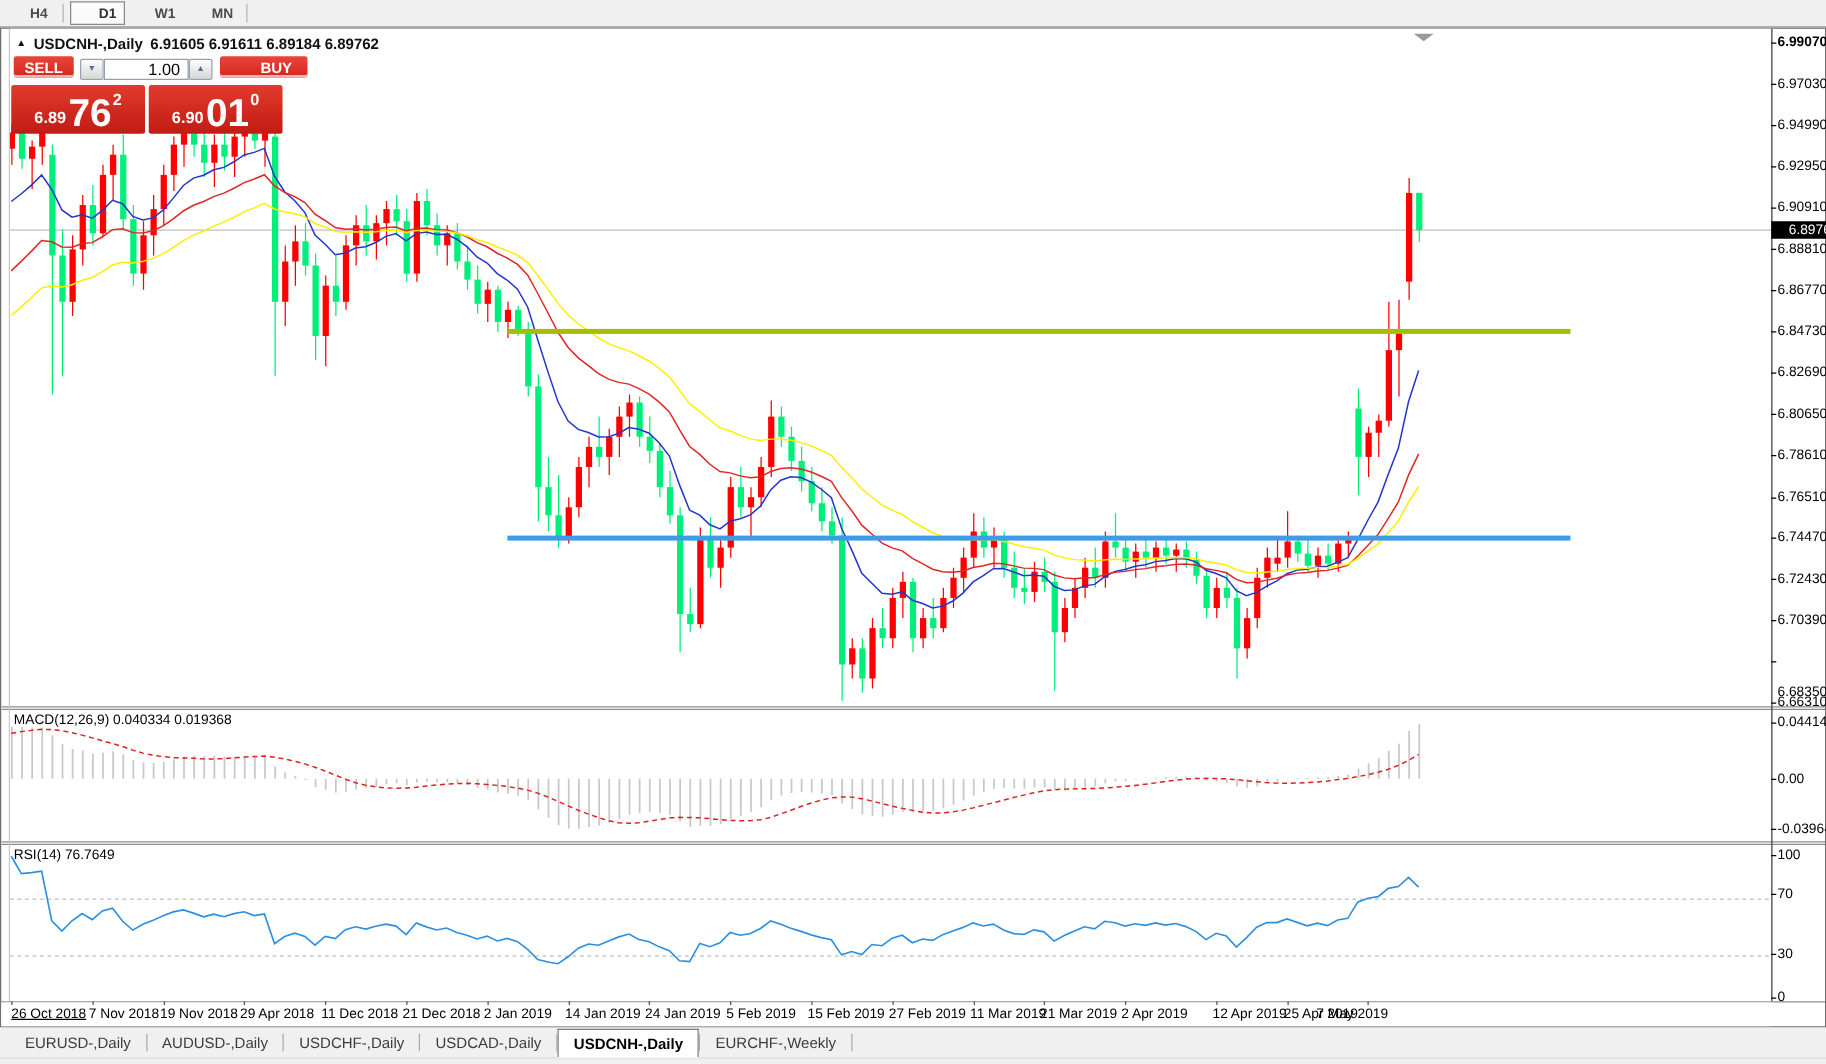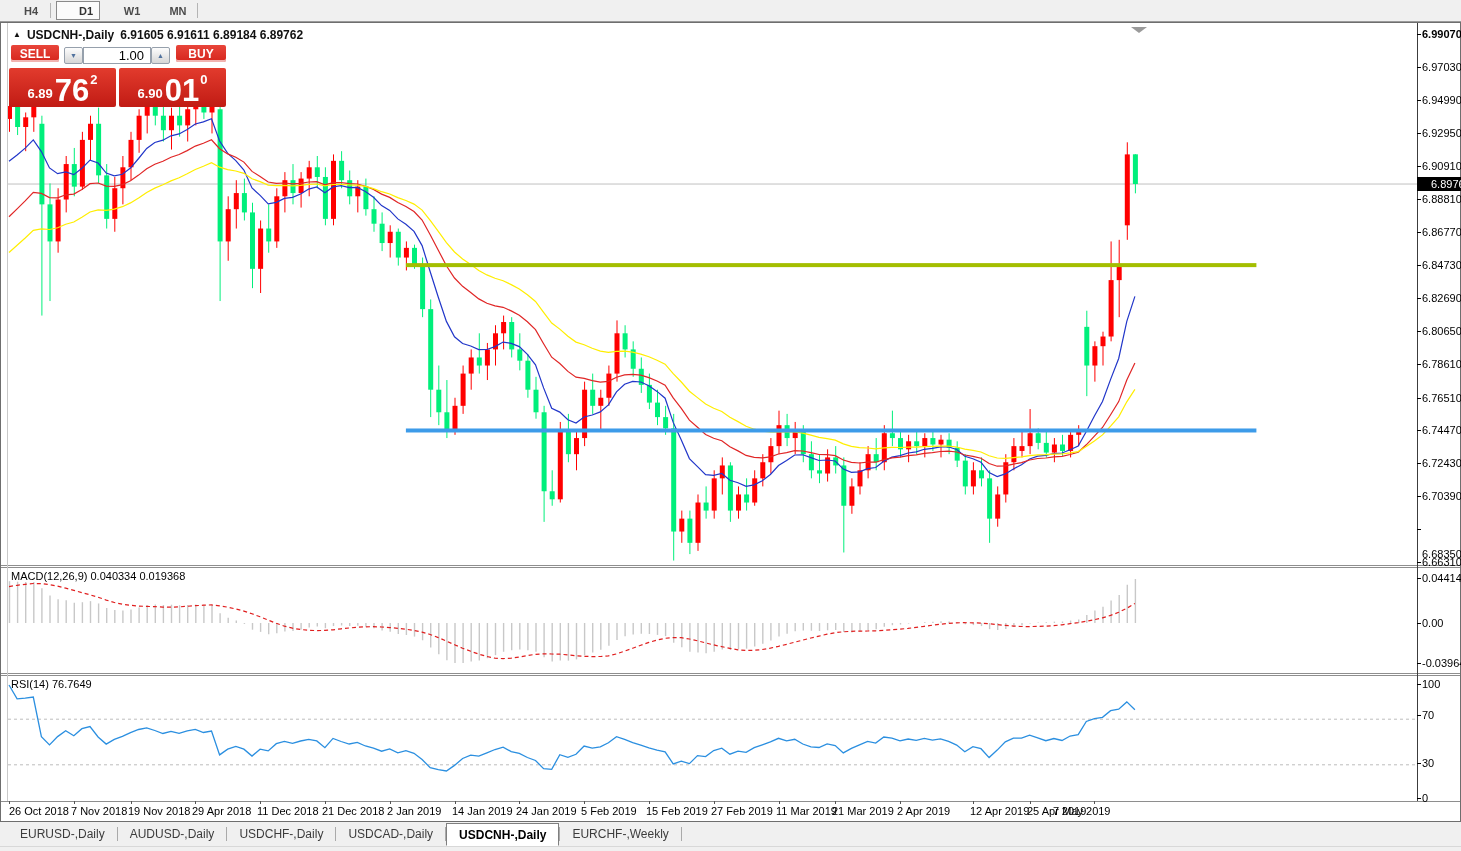--- a/index.html
+++ b/index.html
@@ -566,40 +566,40 @@
 
       <div id="trade-widget">
         <div class="tw-btn" style="left:2px;top:0;width:48px;height:17px;">SELL</div>
         <div class="spin-btn" style="left:55px;top:2px;width:19px;height:17px;">
             <span>▼</span>
           </div>
         <input id="vol-field" value="1.00" style="">
         <div class="spin-btn" style="left:142px;top:2px;width:19px;height:17px;">
             <span>▲</span>
           </div>
-        <div class="tw-btn" style="left:167px;top:0;width:50px;height:17px;">BUY</div>
+        <div class="tw-btn" style="left:167px;top:0;width:50px;height:17px;padding-left:20px;">BUY</div>
 
         <div class="quote-panel" style="left:0;">
           <span class="qp-small">6.89</span>
           <span class="qp-big">76</span>
           <span class="qp-sup">2</span>
         </div>
         <div class="quote-panel" style="left:110px;">
           <span class="qp-small">6.90</span>
           <span class="qp-big">01</span>
           <span class="qp-sup">0</span>
         </div>
       </div>
 
       <div class="ind-label" style="top:547px;">MACD(12,26,9) 0.040334 0.019368</div>
       <div class="ind-label" style="top:655px;">RSI(14) 76.7649</div>
 
       <div id="dates">
           <div class="date-tick" style="left: 8px;"></div>
-          <div class="date-label" style="left: 8px;">26 Oct 2018</div>
+          <div class="date-label" style="left: 8px; text-decoration: underline;">26 Oct 2018</div>
           <div class="date-tick" style="left: 73px;"></div>
           <div class="date-label" style="left: 70px;">7 Nov 2018</div>
           <div class="date-tick" style="left: 130px;"></div>
           <div class="date-label" style="left: 127px; text-align: right;">19 Nov 2018</div>
           <div class="date-tick" style="left: 194px;"></div>
           <div class="date-label" style="left: 191px;">29 Apr 2018</div>
           <div class="date-tick" style="left: 259px;"></div>
           <div class="date-label" style="left: 256px;">11 Dec 2018</div>
           <div class="date-tick" style="left: 324px;"></div>
           <div class="date-label" style="left: 321px;">21 Dec 2018</div>

